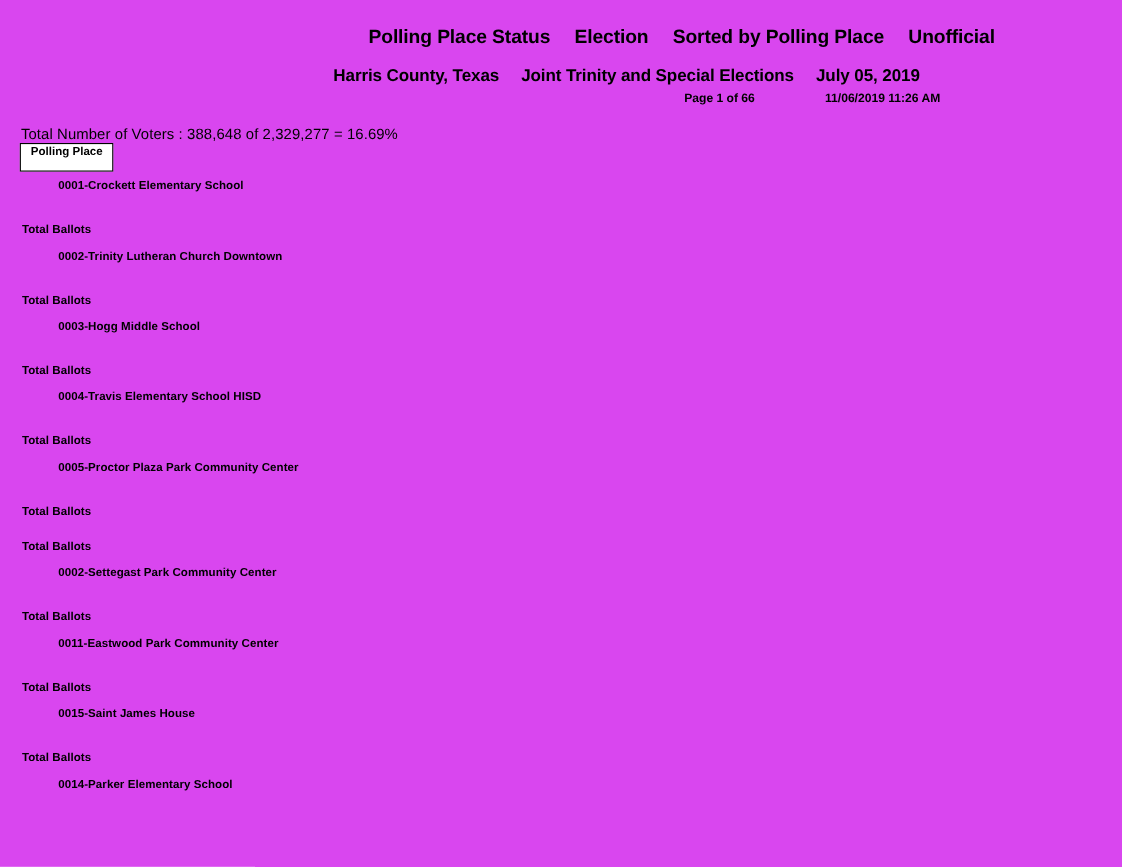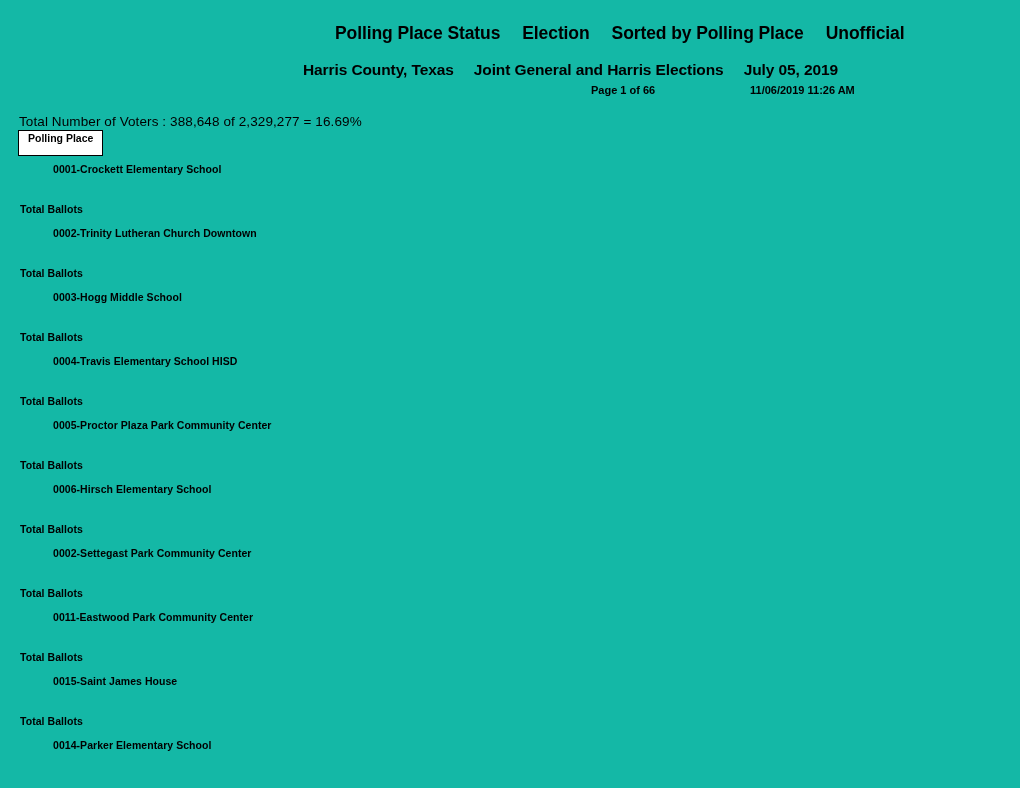--- a/index.html
+++ b/index.html
@@ -16,21 +16,21 @@
     color: #000000;
     overflow: hidden;
     -webkit-font-smoothing: none;
   }
 
   .page {
     position: absolute;
     left: 0; top: 0;
     width: 1020px;
     height: 788px;
-    background: #14b8a6;
+    background: #d946ef;
   }
 
   
   .report-header {
     position: absolute;
     left: 0;
     top: 0;
     width: 1020px;
   }
 
@@ -58,21 +58,21 @@
   .subtitle-line .seg { margin-right: 20px; }
   .subtitle-line .seg:last-child { margin-right: 0; }
 
   .meta-line {
     position: absolute;
     top: 84px;
     font-size: 11px;
     font-weight: bold;
     white-space: nowrap;
   }
-  .meta-page { left: 591px; }
+  .meta-page { left: 622px; }
   .meta-stamp { left: 750px; }
 
   
   .summary-line {
     position: absolute;
     left: 19px;
     top: 114px;
     font-size: 13.5px;
     font-weight: normal;
     white-space: nowrap;
@@ -128,21 +128,21 @@
 
 <div class="page">
 
   <div class="report-header">
 
     <div class="title-line">
       <span class="seg">Polling Place Status</span><span class="seg">Election</span><span class="seg">Sorted by Polling Place</span><span class="seg">Unofficial</span>
     </div>
 
     <div class="subtitle-line">
-      <span class="seg">Harris County, Texas</span><span class="seg">Joint General and Harris Elections</span><span class="seg">July 05, 2019</span>
+      <span class="seg">Harris County, Texas</span><span class="seg">Joint Trinity and Special Elections</span><span class="seg">July 05, 2019</span>
     </div>
 
     <div class="meta-line meta-page">Page 1 of 66</div>
     <div class="meta-line meta-stamp">11/06/2019 11:26 AM</div>
 
   </div>
 
   <div class="summary-line"><span class="underlined">Total Number</span><span> of Voters : 388,648 of 2,329,277 = 16.69%</span></div>
 
   <div class="column-header-box"><span>Polling Place</span></div>
@@ -171,23 +171,20 @@
       </div>
       <div class="row total">
         <span class="row-text">Total Ballots</span>
       </div>
       <div class="row place">
         <span class="row-text">0005-Proctor Plaza Park Community Center</span>
       </div>
       <div class="row total">
         <span class="row-text">Total Ballots</span>
       </div>
-      <div class="row place">
-        <span class="row-text">0006-Hirsch Elementary School</span>
-      </div>
       <div class="row total">
         <span class="row-text">Total Ballots</span>
       </div>
       <div class="row place">
         <span class="row-text">0002-Settegast Park Community Center</span>
       </div>
       <div class="row total">
         <span class="row-text">Total Ballots</span>
       </div>
       <div class="row place">

